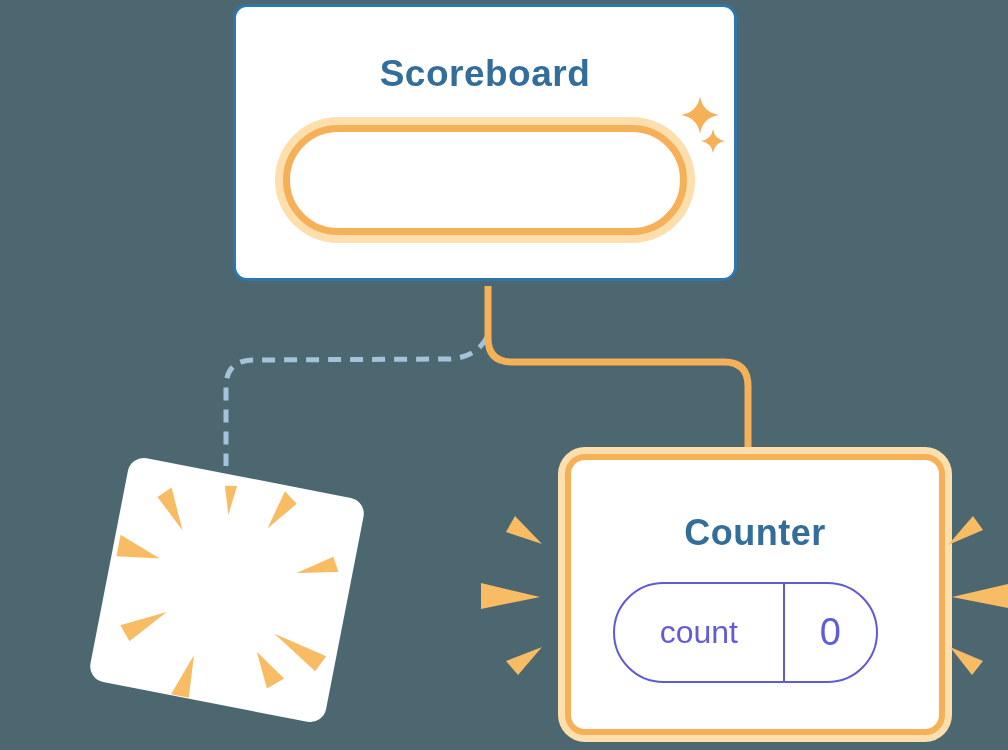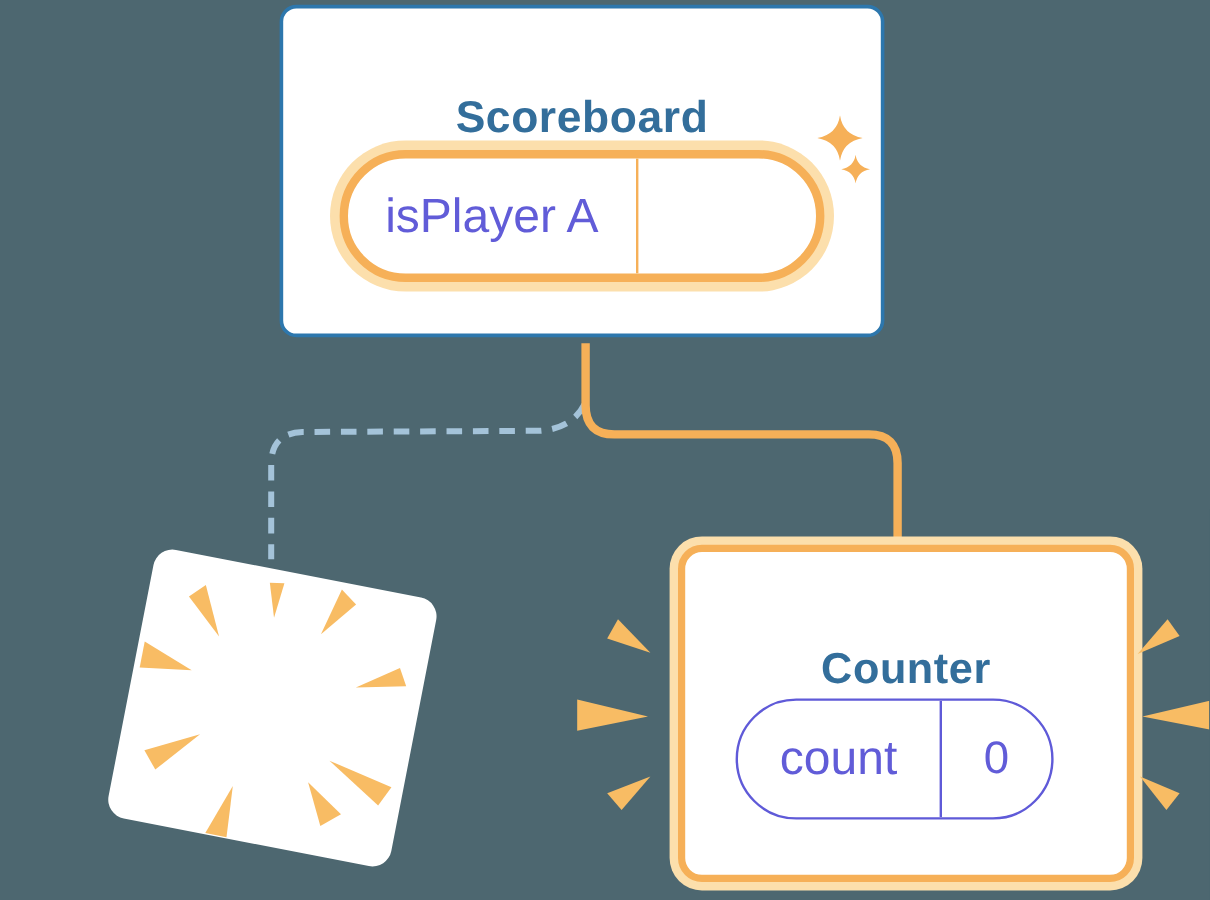--- a/index.html
+++ b/index.html
@@ -7,21 +7,21 @@
           font-family:"Liberation Sans", sans-serif;}
   #canvas *{box-sizing:border-box;}
 
   
   .connectors{position:absolute;left:0;top:0;width:1008px;height:750px;}
 
   
   .scoreboard-card{position:absolute;left:233px;top:4px;width:504px;height:277px;
     background:#ffffff;border:3px solid #2d77ad;border-radius:14px;}
   .card-title{position:absolute;left:0;width:100%;text-align:center;
-    color:#336e9b;font-weight:600;letter-spacing:0.5px;margin-top:24px;}
+    color:#336e9b;font-weight:600;letter-spacing:0.5px;}
   .scoreboard-card .card-title{top:46px;font-size:37px;}
 
   .prop-pill{position:absolute;left:47px;top:118px;width:404px;height:110px;
     background:#ffffff;border:7px solid #f6b058;border-radius:999px;
     box-shadow:0 0 0 8px #fcdfac;display:flex;overflow:hidden;}
   .prop-pill .pill-name{flex:0 0 62%;display:flex;align-items:center;justify-content:center;
     border-right:2px solid #f6b058;color:#615cd8;font-size:40px;}
   .prop-pill .pill-value{flex:1;display:flex;align-items:center;justify-content:center;
     color:#5a55d2;font-size:40px;font-weight:bold;}
 
@@ -35,21 +35,21 @@
   .destroyed-card svg{position:absolute;left:0;top:0;}
 
   
   .counter-card{position:absolute;left:565px;top:454px;width:380px;height:281px;
     background:#ffffff;border:6px solid #f6b058;border-radius:20px;
     box-shadow:0 0 0 7px #fcdfac;}
   .counter-card .card-title{top:52px;font-size:36px;}
   .state-pill{position:absolute;left:42px;top:122px;width:265px;height:101px;
     background:#ffffff;border:2px solid #5f5ad8;border-radius:999px;display:flex;overflow:hidden;}
   .state-pill .pill-name{flex:0 0 65%;display:flex;align-items:center;justify-content:center;
-    border-right:2px solid #5f5ad8;color:#615cd8;font-size:40px;}
+    border-right:2px solid #5f5ad8;color:#615cd8;font-size:32px;}
   .state-pill .pill-value{flex:1;display:flex;align-items:center;justify-content:center;
     color:#615cd8;font-size:38px;}
 
   .burst-left{position:absolute;left:475px;top:510px;}
   .burst-right{position:absolute;left:945px;top:510px;}
 </style>
 </head>
 <body>
 
 <div id="canvas">
@@ -71,21 +71,20 @@
         <polygon points="100,184 85,227 103,227"></polygon>
         <polygon points="161,169 178,203 193,190"></polygon>
         <polygon points="175,148 222,177 230,160"></polygon>
       </g>
     </svg>
   </div>
 
   <div class="scoreboard-card">
     <div class="card-title">Scoreboard</div>
     <div class="prop-pill">
-      <div class="pill-name">isPlayer A</div>
     </div>
   </div>
 
   <svg class="sparkle-big" viewBox="0 0 100 100">
     <path fill="#f6b058" d="M50 0 Q56 42 100 50 Q56 58 50 100 Q44 58 0 50 Q44 42 50 0"></path>
   </svg>
   <svg class="sparkle-small" viewBox="0 0 100 100">
     <path fill="#f6b058" d="M50 0 Q56 42 100 50 Q56 58 50 100 Q44 58 0 50 Q44 42 50 0"></path>
   </svg>
 

